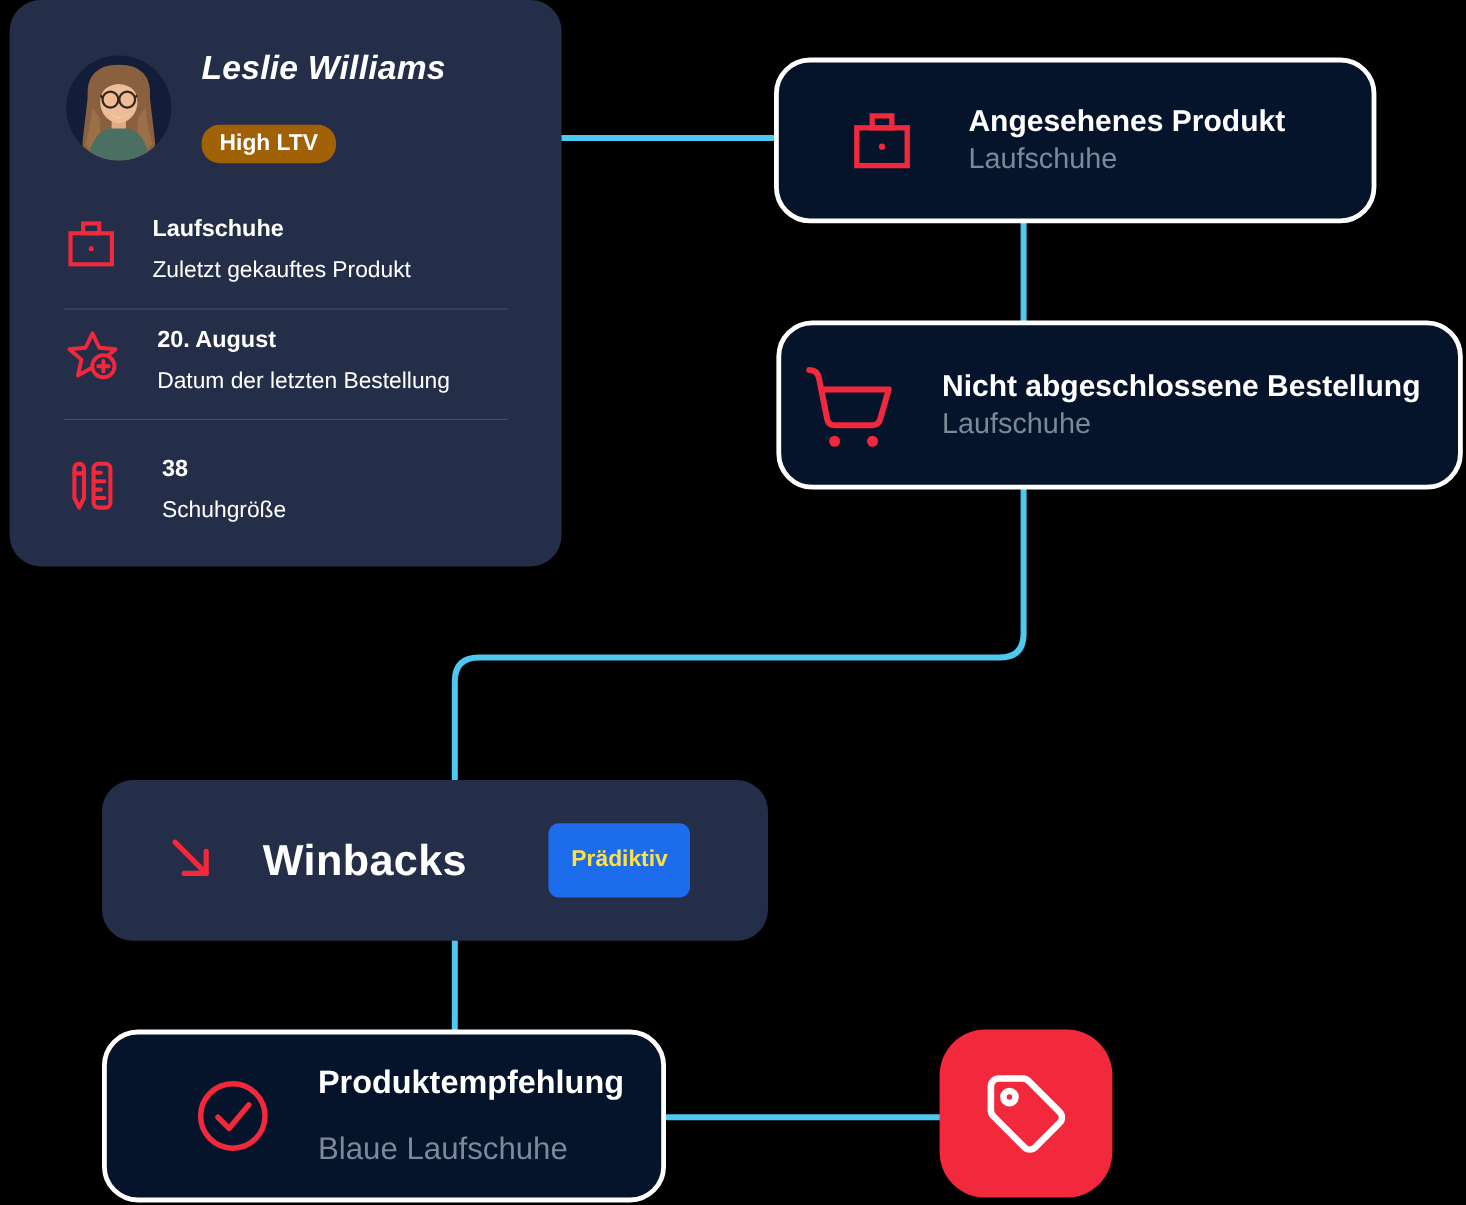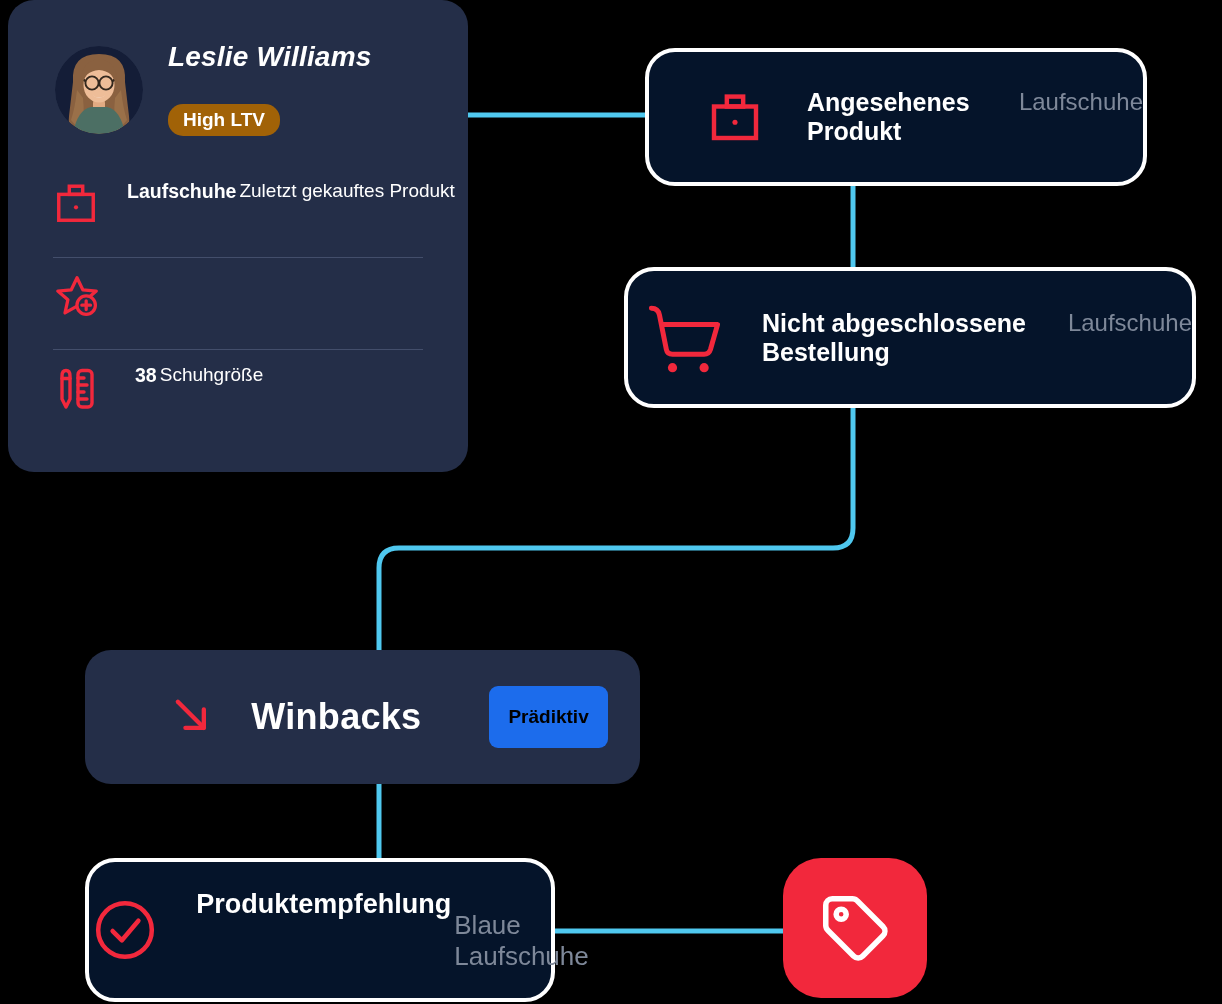--- a/index.html
+++ b/index.html
@@ -29,37 +29,37 @@
   .attr-sub { color:#ffffff; font-size:19px; }
   .divider { position:absolute; left:45px; width:370px; height:0; border-top:1.5px solid #434E6B; }
 
   
   .bordered-node {
     position:absolute; background:#05142A; border:4px solid #fff; border-radius:30px;
     display:flex; align-items:center; box-sizing:border-box; z-index:1;
   }
   .plain-node {
     position:absolute; background:#242E48; border-radius:26px;
-    display:flex; align-items:center; box-sizing:border-box; z-index:1;justify-content:center;
-  }
-  .node-text { display:flex; flex-direction:row; gap:3px; }
+    display:flex; align-items:center; box-sizing:border-box; z-index:1;
+  }
+  .node-text { display:flex; flex-direction:column; gap:3px; }
   .node-title { color:#fff; font-weight:700; font-size:25px; }
   .node-sub { color:#7E8899; font-size:24px; }
 
   .node-viewed { left:645px; top:48px; width:502px; height:138px; }
   .node-viewed .node-ico { margin-left:58px; margin-right:44px; }
 
-  .node-abandoned { left:624px; top:267px; width:572px; height:141px; }
+  .node-abandoned { left:647px; top:267px; width:572px; height:141px; }
   .node-abandoned .node-ico { margin-left:10px; margin-right:32px; }
 
   .node-winbacks { left:85px; top:650px; width:555px; height:134px; }
   .node-winbacks .node-ico { margin-left:50px; margin-right:32px; }
   .winbacks-title { color:#fff; font-weight:700; font-size:36px; letter-spacing:0.3px; }
   .predictive-badge {
-    margin-left:68px; background:#1C6CEC; color:#000000; font-size:19px; font-weight:700;
+    margin-left:68px; background:#1C6CEC; color:#fde047; font-size:19px; font-weight:700;
     padding:20px 19px; border-radius:9px;
   }
 
   .node-recommendation { left:85px; top:858px; width:470px; height:144px;justify-content:center; }
   .node-recommendation .node-ico { margin-left:41px; margin-right:38px; }
   .node-recommendation .node-title { font-size:27px; }
   .node-recommendation .node-sub { font-size:26px;margin-top:21px; }
 
   .tag-square {
     position:absolute; left:783px; top:858px; width:144px; height:140px;
@@ -124,24 +124,28 @@
     <div class="divider" style="top:257px;"></div>
 
     <div class="attr-row" style="top:272px;">
       <span class="attr-icon">
         <svg width="50" height="50" viewBox="0 0 52 52" fill="none" stroke="#F2283C" stroke-width="3.4" stroke-linejoin="round">
           <path d="M25 6 L31 18.5 L45 19.8 L34.5 28.8 L37.5 42.5 L25 35.5 L12.5 42.5 L15.5 28.8 L5 19.8 L19 18.5 Z"></path>
           <circle cx="34.5" cy="34.5" r="9.6" fill="#242E48"></circle>
           <path d="M34.5 30 V39 M30 34.5 H39" stroke-linecap="round"></path>
         </svg>
       </span>
+      <span class="node-text">
+        <span class="attr-title">20. August</span>
+        <span class="attr-sub">Datum der letzten Bestellung</span>
+      </span>
     </div>
     <div class="divider" style="top:349px;"></div>
 
-    <div class="attr-row" style="top:364px;gap:36px;">
+    <div class="attr-row" style="top:380px;gap:36px;">
       <span class="attr-icon">
         <svg width="46" height="50" viewBox="0 0 46 50" fill="none" stroke="#F2283C" stroke-width="3.4" stroke-linejoin="round" stroke-linecap="round">
           <path d="M9 12 Q9 6.5 13 6.5 Q17 6.5 17 12 V35 L13 43 L9 35 Z"></path>
           <path d="M9 14.5 H17"></path>
           <rect x="25" y="6.5" width="14" height="36.5" rx="4"></rect>
           <path d="M25 14 H31 M25 21 H34 M25 28 H31 M25 35 H34"></path>
         </svg>
       </span>
       <span class="node-text">
         <span class="attr-title">38</span>

